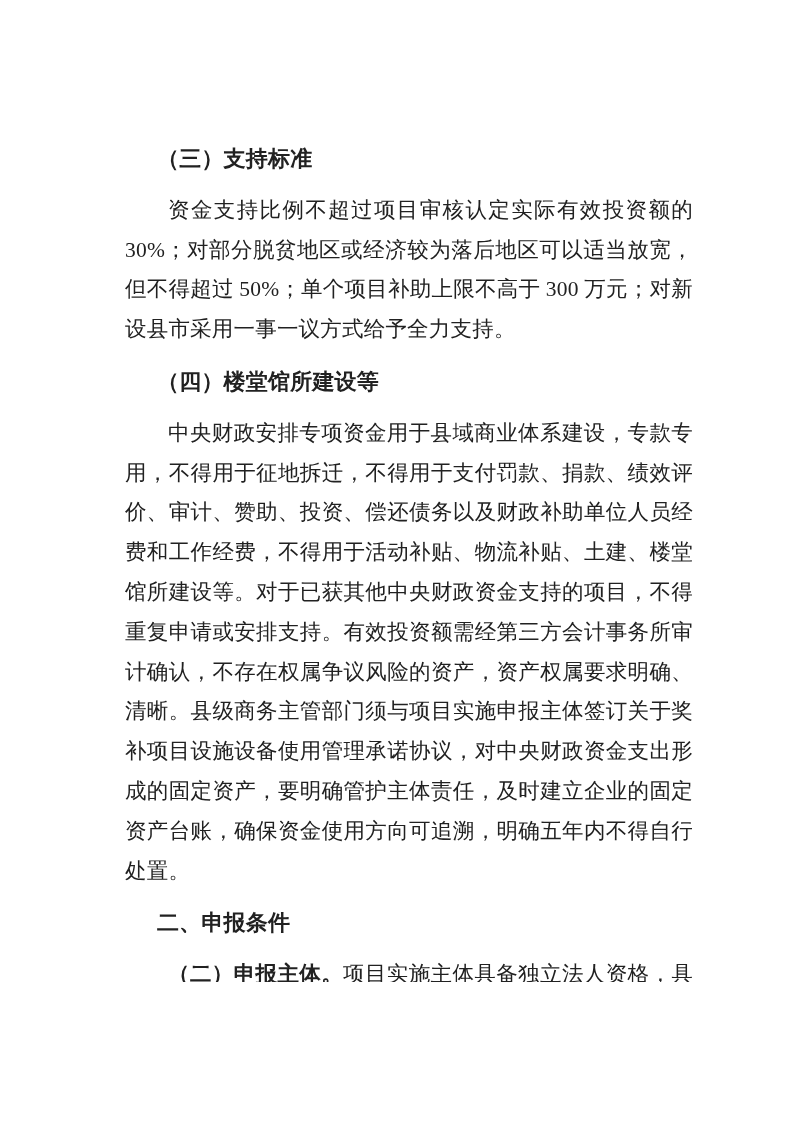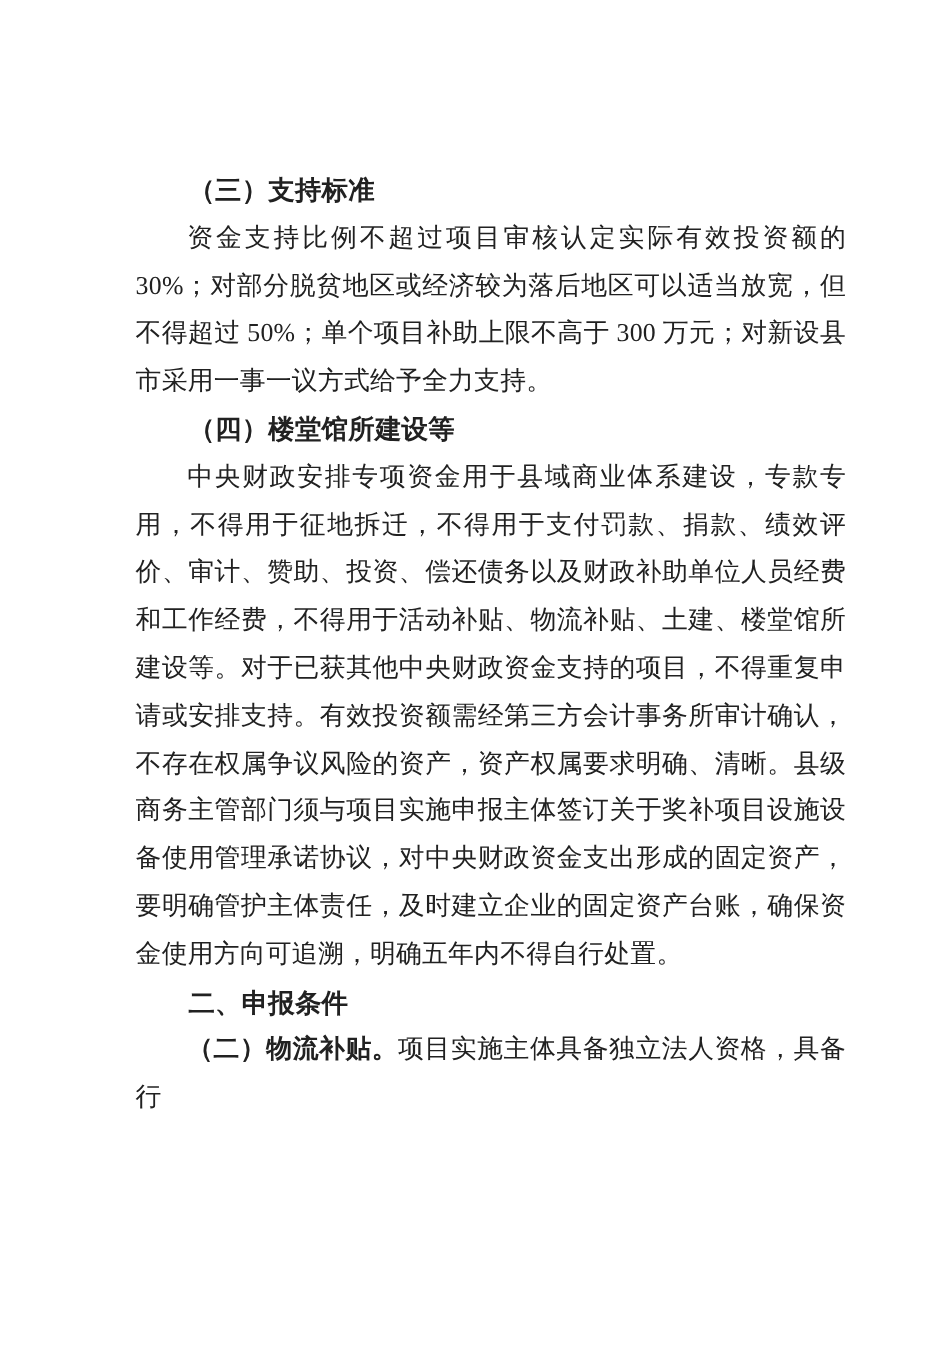--- a/index.html
+++ b/index.html
@@ -28,21 +28,21 @@
     letter-spacing: 0.2px;
   }
   .content h3 {
     margin: 0;
     font-size: 22px;
     font-weight: 700;
     text-indent: 2em;
     text-align: left;
   }
   .content p {
-    margin: 0;
+    margin: 12px;
     text-indent: 2em;
   }
   .lead {
     font-weight: 700;
   }
   .footer {
     position: absolute;
     left: 116px;
     top: 995px;
     font-size: 19px;
@@ -63,19 +63,19 @@
     <p>资金支持比例不超过项目审核认定实际有效投资额的 30%；对部分脱贫地区或经济较为落后地区可以适当放宽，但不得超过 50%；单个项目补助上限不高于 300 万元；对新设县市采用一事一议方式给予全力支持。</p>
 
     <h3>（四）楼堂馆所建设等</h3>
 
     <p>中央财政安排专项资金用于县域商业体系建设，专款专用，不得用于征地拆迁，不得用于支付罚款、捐款、绩效评价、审计、赞助、投资、偿还债务以及财政补助单位人员经费和工作经费，不得用于活动补贴、物流补贴、土建、楼堂馆所建设等。对于已获其他中央财政资金支持的项目，不得重复申请或安排支持。有效投资额需经第三方会计事务所审计确认，不存在权属争议风险的资产，资产权属要求明确、清晰。县级商务主管部门须与项目实施申报主体签订关于奖补项目设施设备使用管理承诺协议，对中央财政资金支出形成的固定资产，要明确管护主体责任，及时建立企业的固定资产台账，确保资金使用方向可追溯，明确五年内不得自行处置。</p>
 
     <h3>二、申报条件</h3>
 
 
     <p>
-      <span class="lead">（二）物流补贴。</span><span>项目实施主体具备独立法人资格，具备行</span>
+      <span class="lead">（二）申报主体。</span><span>项目实施主体具备独立法人资格，具备行</span>
     </p>
 
   </div>
 
   <div class="footer">— 4 —</div>
 </div>
 
 </body></html>

